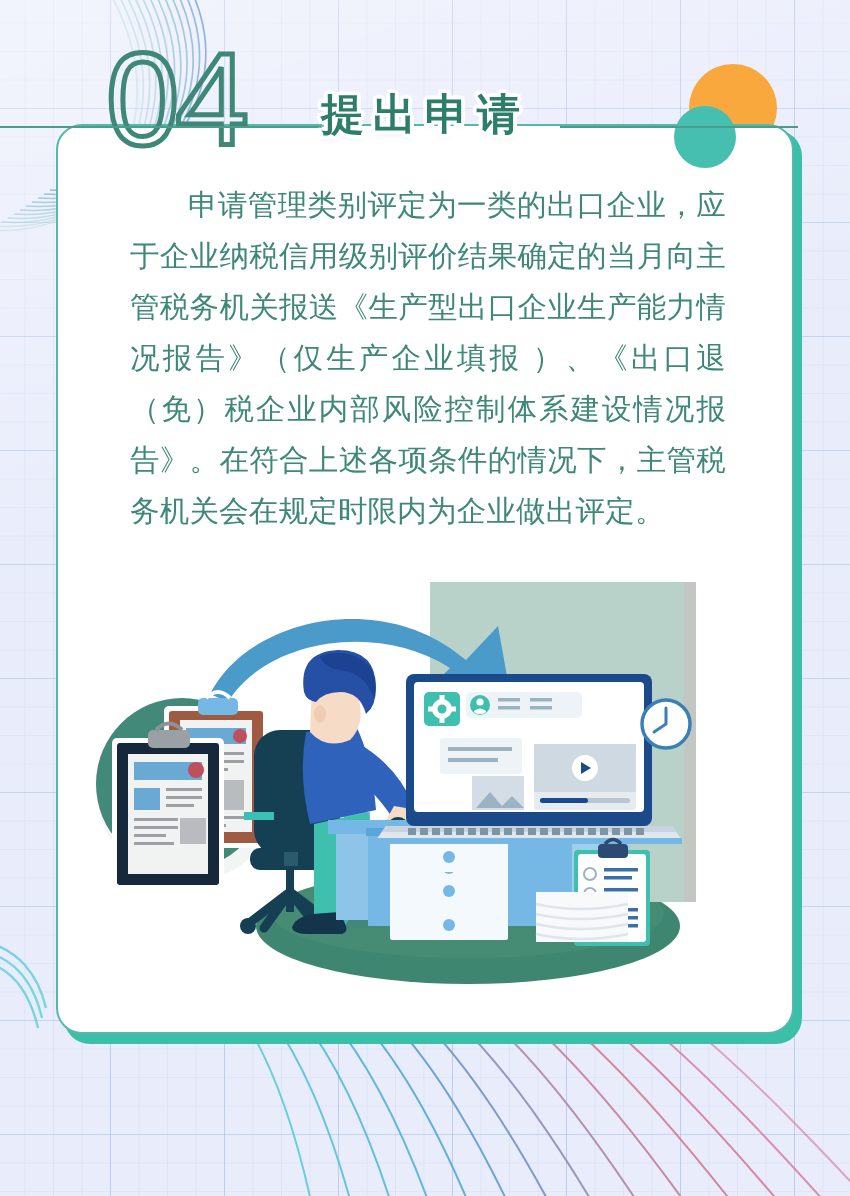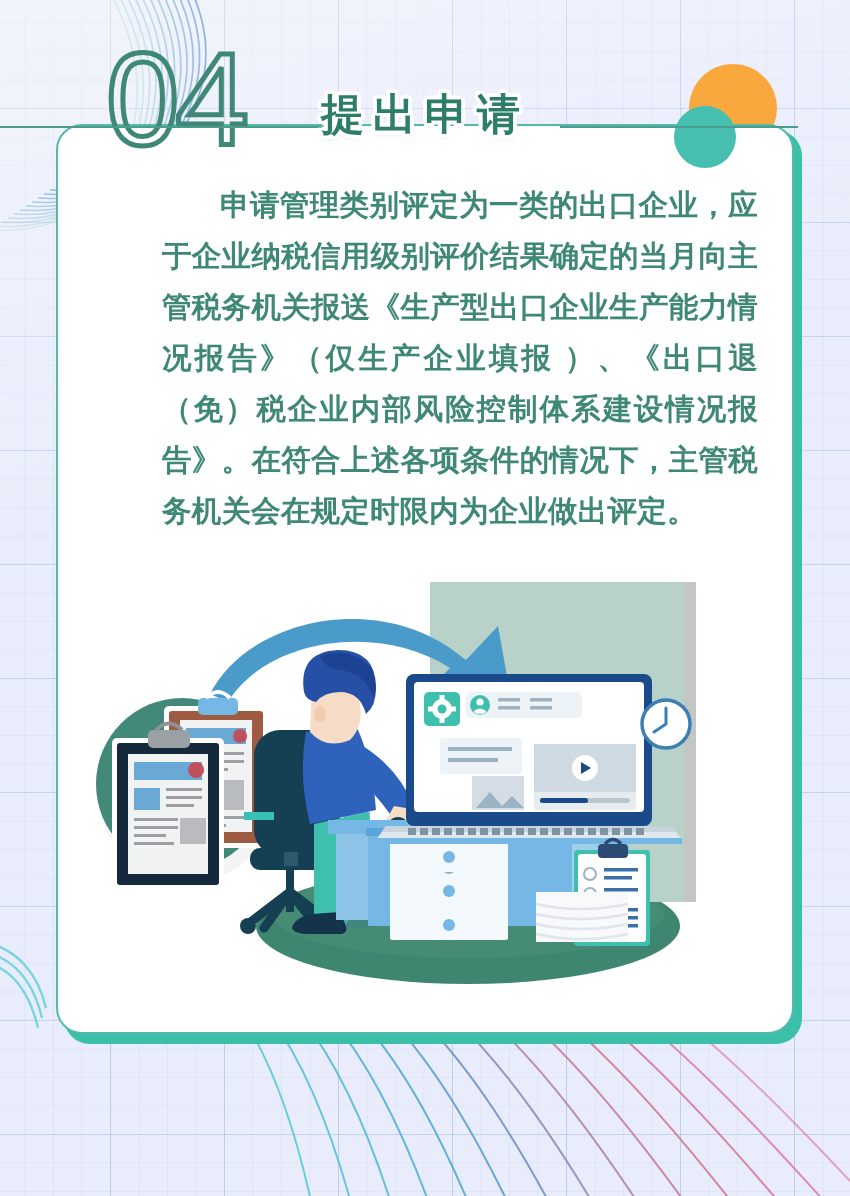--- a/index.html
+++ b/index.html
@@ -97,27 +97,26 @@
        3px 3px 0 #fff, -3px 3px 0 #fff, 3px -3px 0 #fff, -3px -3px 0 #fff,
        0 3px 5px rgba(120,140,160,.35);
     padding-left:26px;
   }
 
   
   .body-text {
     position:absolute; left:72px; top:54px; width:596px;
     font-family:"Liberation Serif", serif;
     font-size:29.5px;
-    font-weight:bold;
+    font-weight:normal;
     line-height:51px;
     color:#3f8878;
     text-align:justify;
     text-indent:58px;
     letter-spacing:.2px;
-    margin-left:32px;
   }
 
   
   .illu { position:absolute; left:10px; top:430px; width:720px; height:430px; }
 </style>
 </head>
 <body>
 
 <div class="bg-grid"></div>
 <div class="bg-wash"></div>

